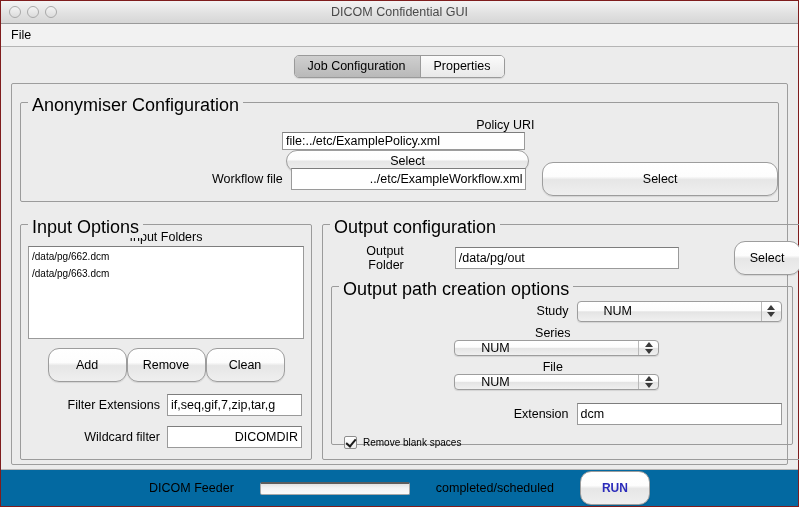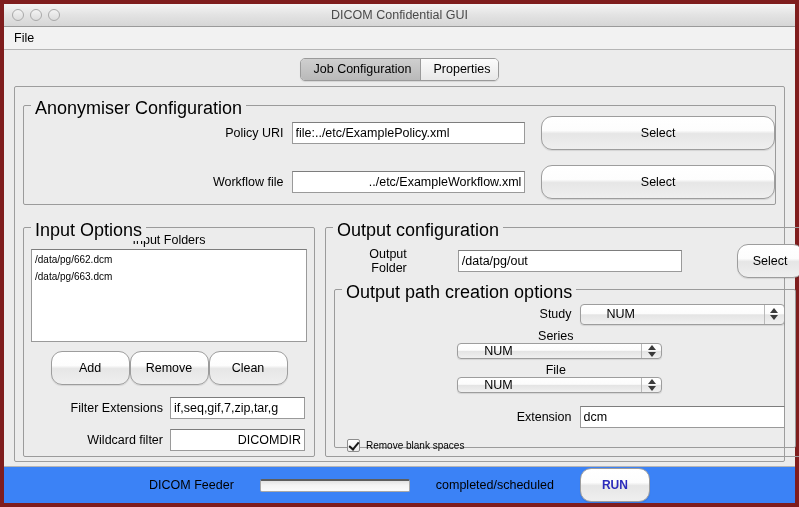--- a/index.html
+++ b/index.html
@@ -16,21 +16,21 @@
     overflow: hidden;
   }
 
   
   #window {
     position: relative;
     width: 799px;
     height: 507px;
     box-sizing: border-box;
     background: #ececec;
-    border: 4px solid #7f1d1d;
+    border: 1px solid #7f1d1d;
     display: flex;
     flex-direction: column;
   }
 
   
   #titlebar {
     position: relative;
     height: 22px;
     flex: 0 0 22px;
     background: linear-gradient(to bottom, #f4f4f4 0%, #e3e3e3 50%, #d6d6d6 100%);
@@ -96,21 +96,21 @@
   }
   .tabgroup {
     display: flex;
     border-radius: 5px;
     overflow: hidden;
     border: 1px solid #9a9a9a;
     box-shadow: 0 1px 1px rgba(0,0,0,0.10);
   }
   .tab {
     font-size: 12.5px;
-    padding: 3px 8px 4px 13px;
+    padding: 3px 14px 4px 13px;
     line-height: 14px;
     background: linear-gradient(to bottom, #fbfbfb, #e8e8e8);
     color: #000;
   }
   .tab + .tab { border-left: 1px solid #9a9a9a; }
   .tab.selected {
     background: linear-gradient(to bottom, #cfcfcf, #b9b9b9);
   }
 
   
@@ -149,21 +149,21 @@
   #anon-group {
     height: 100px;
     flex: 0 0 100px;
     margin-top: 10px;
   }
   .field-row {
     display: flex;
     align-items: center;
     height: 24px;
   }
-  #anon-row-policy { margin-top: 15px; }
+  #anon-row-policy { margin-top: 15px; flex-direction: column; }
   #anon-row-workflow { margin-top: 25px; }
   .field-label {
     font-size: 12.5px;
     text-align: right;
     color: #000;
   }
   .txt {
     box-sizing: border-box;
     border: 1px solid #9a9a9a;
     border-top-color: #7d7d7d;
@@ -367,21 +367,21 @@
 
   
   #statusbar {
     flex: 0 0 36px;
     height: 36px;
     display: flex;
     align-items: center;
     justify-content: center;
     gap: 26px;
     border-top: 1px solid #b5b5b5;
-    background: #3b82f6;
+    background: #0369a1;
     margin-top: 4px;
   }
   #feeder-label { font-size: 12.5px; }
   #progressbar {
     width: 150px;
     height: 13px;
     box-sizing: border-box;
     background: linear-gradient(to bottom, #e2e2e2 0%, #f3f3f3 40%, #fbfbfb 100%);
     border: 1px solid #a8a8a8;
     border-top: 2px solid #5d5d5d;

